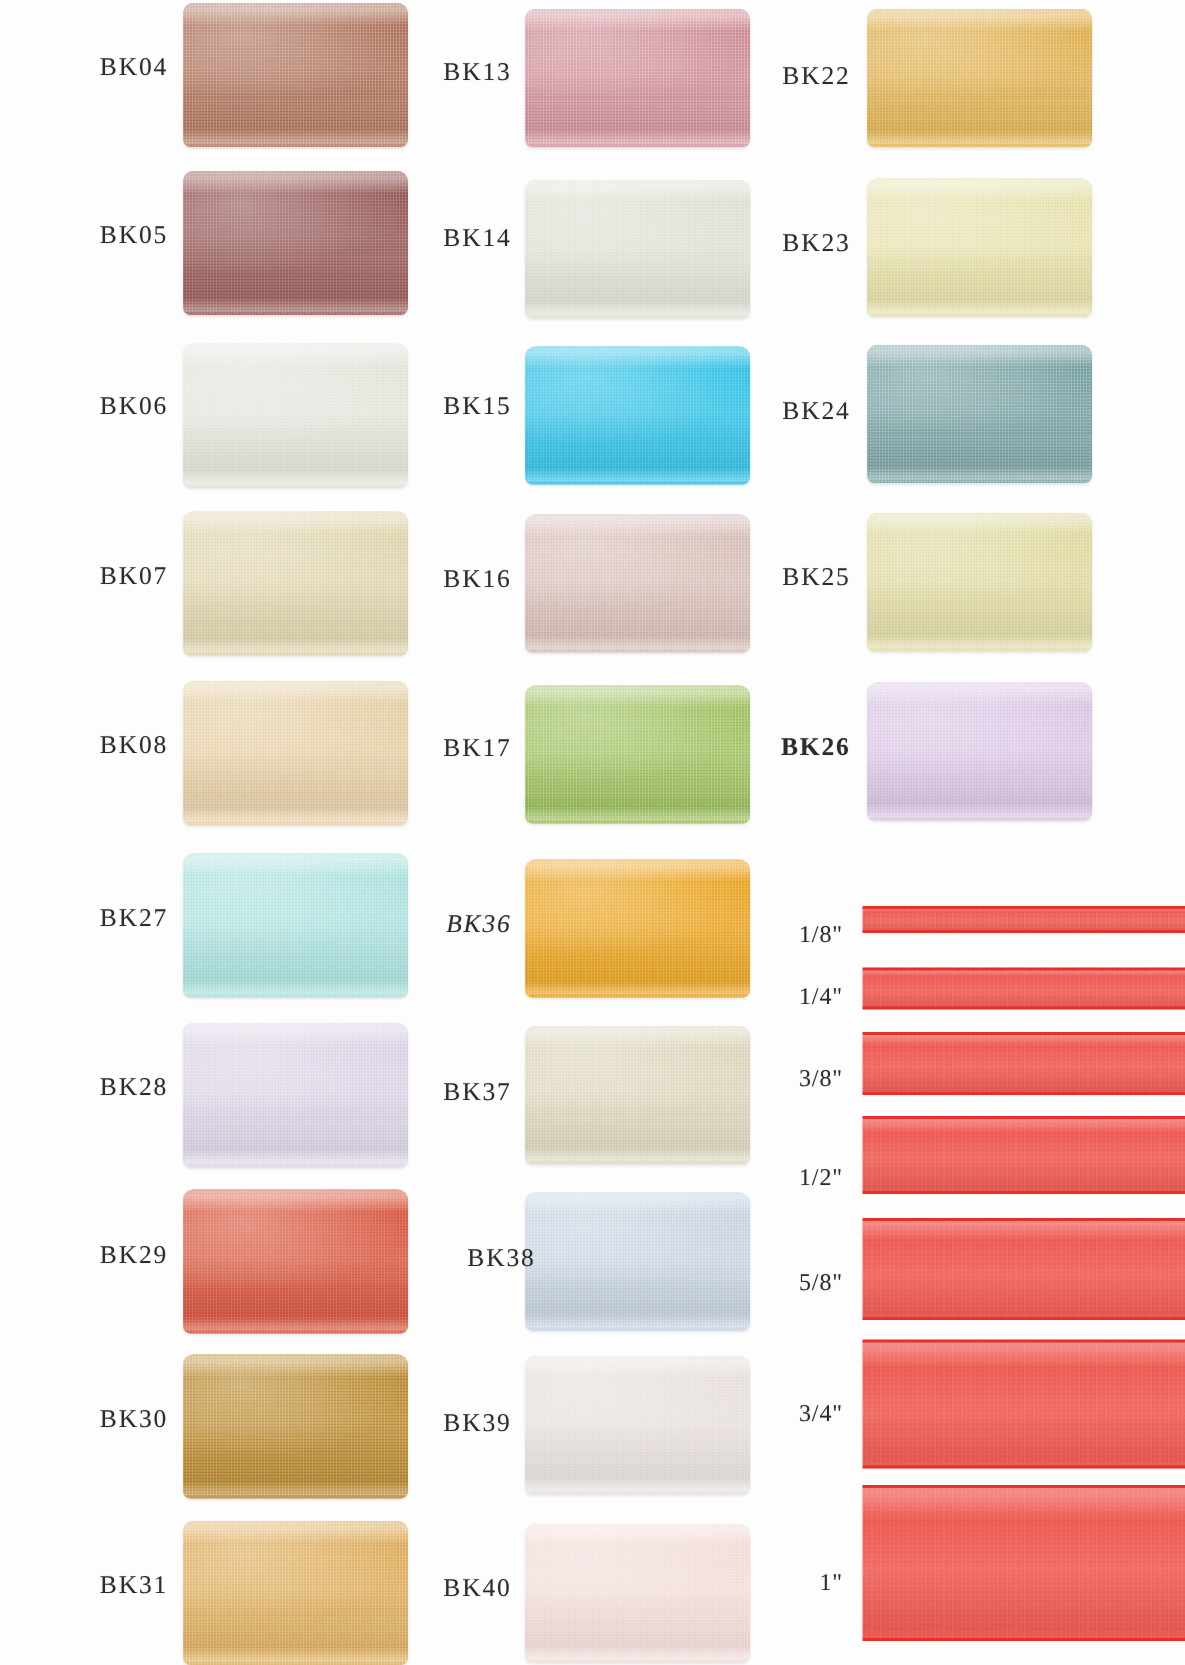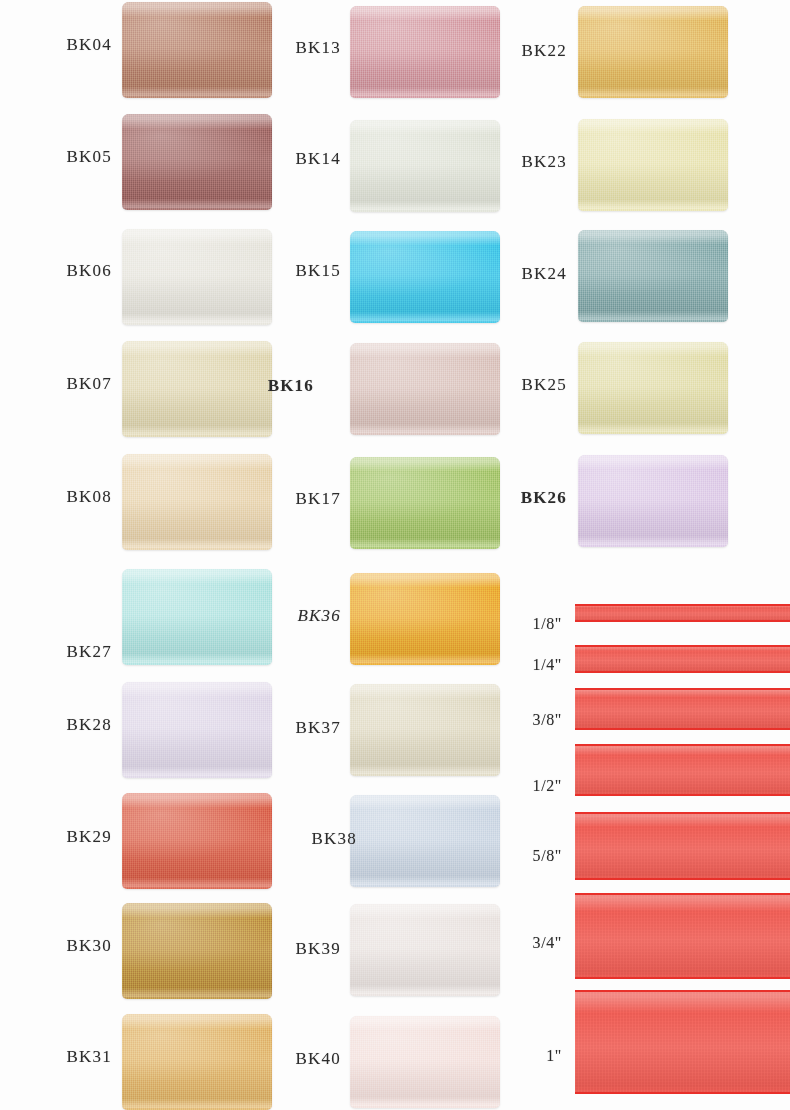--- a/index.html
+++ b/index.html
@@ -73,37 +73,37 @@
     <div class="row-label" style="position: absolute; right: 678px; top: 35px;">BK04</div>
     <div class="chip" style="position: absolute; left: 122px; top: 114px; width: 150px; height: 96px; background: rgb(150, 96, 93);"></div>
     <div class="row-label" style="position: absolute; right: 678px; top: 147px;">BK05</div>
     <div class="chip" style="position: absolute; left: 122px; top: 229px; width: 150px; height: 96px; background: rgb(228, 226, 217);"></div>
     <div class="row-label" style="position: absolute; right: 678px; top: 261px; margin-left: 21px;">BK06</div>
     <div class="chip" style="position: absolute; left: 122px; top: 341px; width: 150px; height: 96px; background: rgb(221, 211, 171);"></div>
     <div class="row-label" style="position: absolute; right: 678px; top: 374px;">BK07</div>
     <div class="chip" style="position: absolute; left: 122px; top: 454px; width: 150px; height: 96px; background: rgb(230, 207, 166);"></div>
     <div class="row-label" style="position: absolute; right: 678px; top: 487px;">BK08</div>
     <div class="chip" style="position: absolute; left: 122px; top: 569px; width: 150px; height: 96px; background: rgb(168, 224, 221);"></div>
-    <div class="row-label" style="position: absolute; right: 678px; top: 602px; margin-top: 40px;">BK27</div>
+    <div class="row-label" style="position: absolute; right: 678px; top: 602px;">BK27</div>
     <div class="chip" style="position: absolute; left: 122px; top: 682px; width: 150px; height: 96px; background: rgb(220, 212, 230);"></div>
     <div class="row-label" style="position: absolute; right: 678px; top: 715px;">BK28</div>
     <div class="chip" style="position: absolute; left: 122px; top: 793px; width: 150px; height: 96px; background: rgb(214, 90, 70);"></div>
     <div class="row-label" style="position: absolute; right: 678px; top: 827px;">BK29</div>
     <div class="chip" style="position: absolute; left: 122px; top: 903px; width: 150px; height: 96px; background: rgb(184, 135, 60);"></div>
     <div class="row-label" style="position: absolute; right: 678px; top: 936px;">BK30</div>
     <div class="chip" style="position: absolute; left: 122px; top: 1014px; width: 150px; height: 96px; background: rgb(222, 174, 99);"></div>
     <div class="row-label" style="position: absolute; right: 678px; top: 1047px;">BK31</div>
     <div class="chip" style="position: absolute; left: 350px; top: 6px; width: 150px; height: 92px; background: rgb(208, 144, 153);"></div>
     <div class="row-label" style="position: absolute; right: 449px; top: 38px;">BK13</div>
     <div class="chip" style="position: absolute; left: 350px; top: 120px; width: 150px; height: 92px; background: rgb(221, 224, 212);"></div>
     <div class="row-label" style="position: absolute; right: 449px; top: 149px;">BK14</div>
     <div class="chip" style="position: absolute; left: 350px; top: 231px; width: 150px; height: 92px; background: rgb(59, 191, 229);"></div>
     <div class="row-label" style="position: absolute; right: 449px; top: 261px; margin-left: 16px;">BK15</div>
     <div class="chip" style="position: absolute; left: 350px; top: 343px; width: 150px; height: 92px; background: rgb(215, 189, 182);"></div>
-    <div class="row-label" style="position: absolute; right: 476px; top: 376px; font-weight: bold;">BK16</div>
+    <div class="row-label" style="position: absolute; right: 449px; top: 376px;">BK16</div>
     <div class="chip" style="position: absolute; left: 350px; top: 457px; width: 150px; height: 92px; background: rgb(156, 191, 99);"></div>
     <div class="row-label" style="position: absolute; right: 449px; top: 489px; text-align: center;">BK17</div>
     <div class="chip" style="position: absolute; left: 350px; top: 573px; width: 150px; height: 92px; background: rgb(233, 160, 46);"></div>
     <div class="row-label" style="position: absolute; right: 449px; top: 606px; font-style: italic;">BK36</div>
     <div class="chip" style="position: absolute; left: 350px; top: 684px; width: 150px; height: 92px; background: rgb(221, 214, 189);"></div>
     <div class="row-label" style="position: absolute; right: 449px; top: 718px;">BK37</div>
     <div class="chip" style="position: absolute; left: 350px; top: 795px; width: 150px; height: 92px; background: rgb(198, 210, 224);"></div>
     <div class="row-label" style="position: absolute; right: 433px; top: 829px; text-align: right;">BK38</div>
     <div class="chip" style="position: absolute; left: 350px; top: 904px; width: 150px; height: 92px; background: rgb(232, 224, 221);"></div>
     <div class="row-label" style="position: absolute; right: 449px; top: 939px; margin-left: 32px;">BK39</div>

